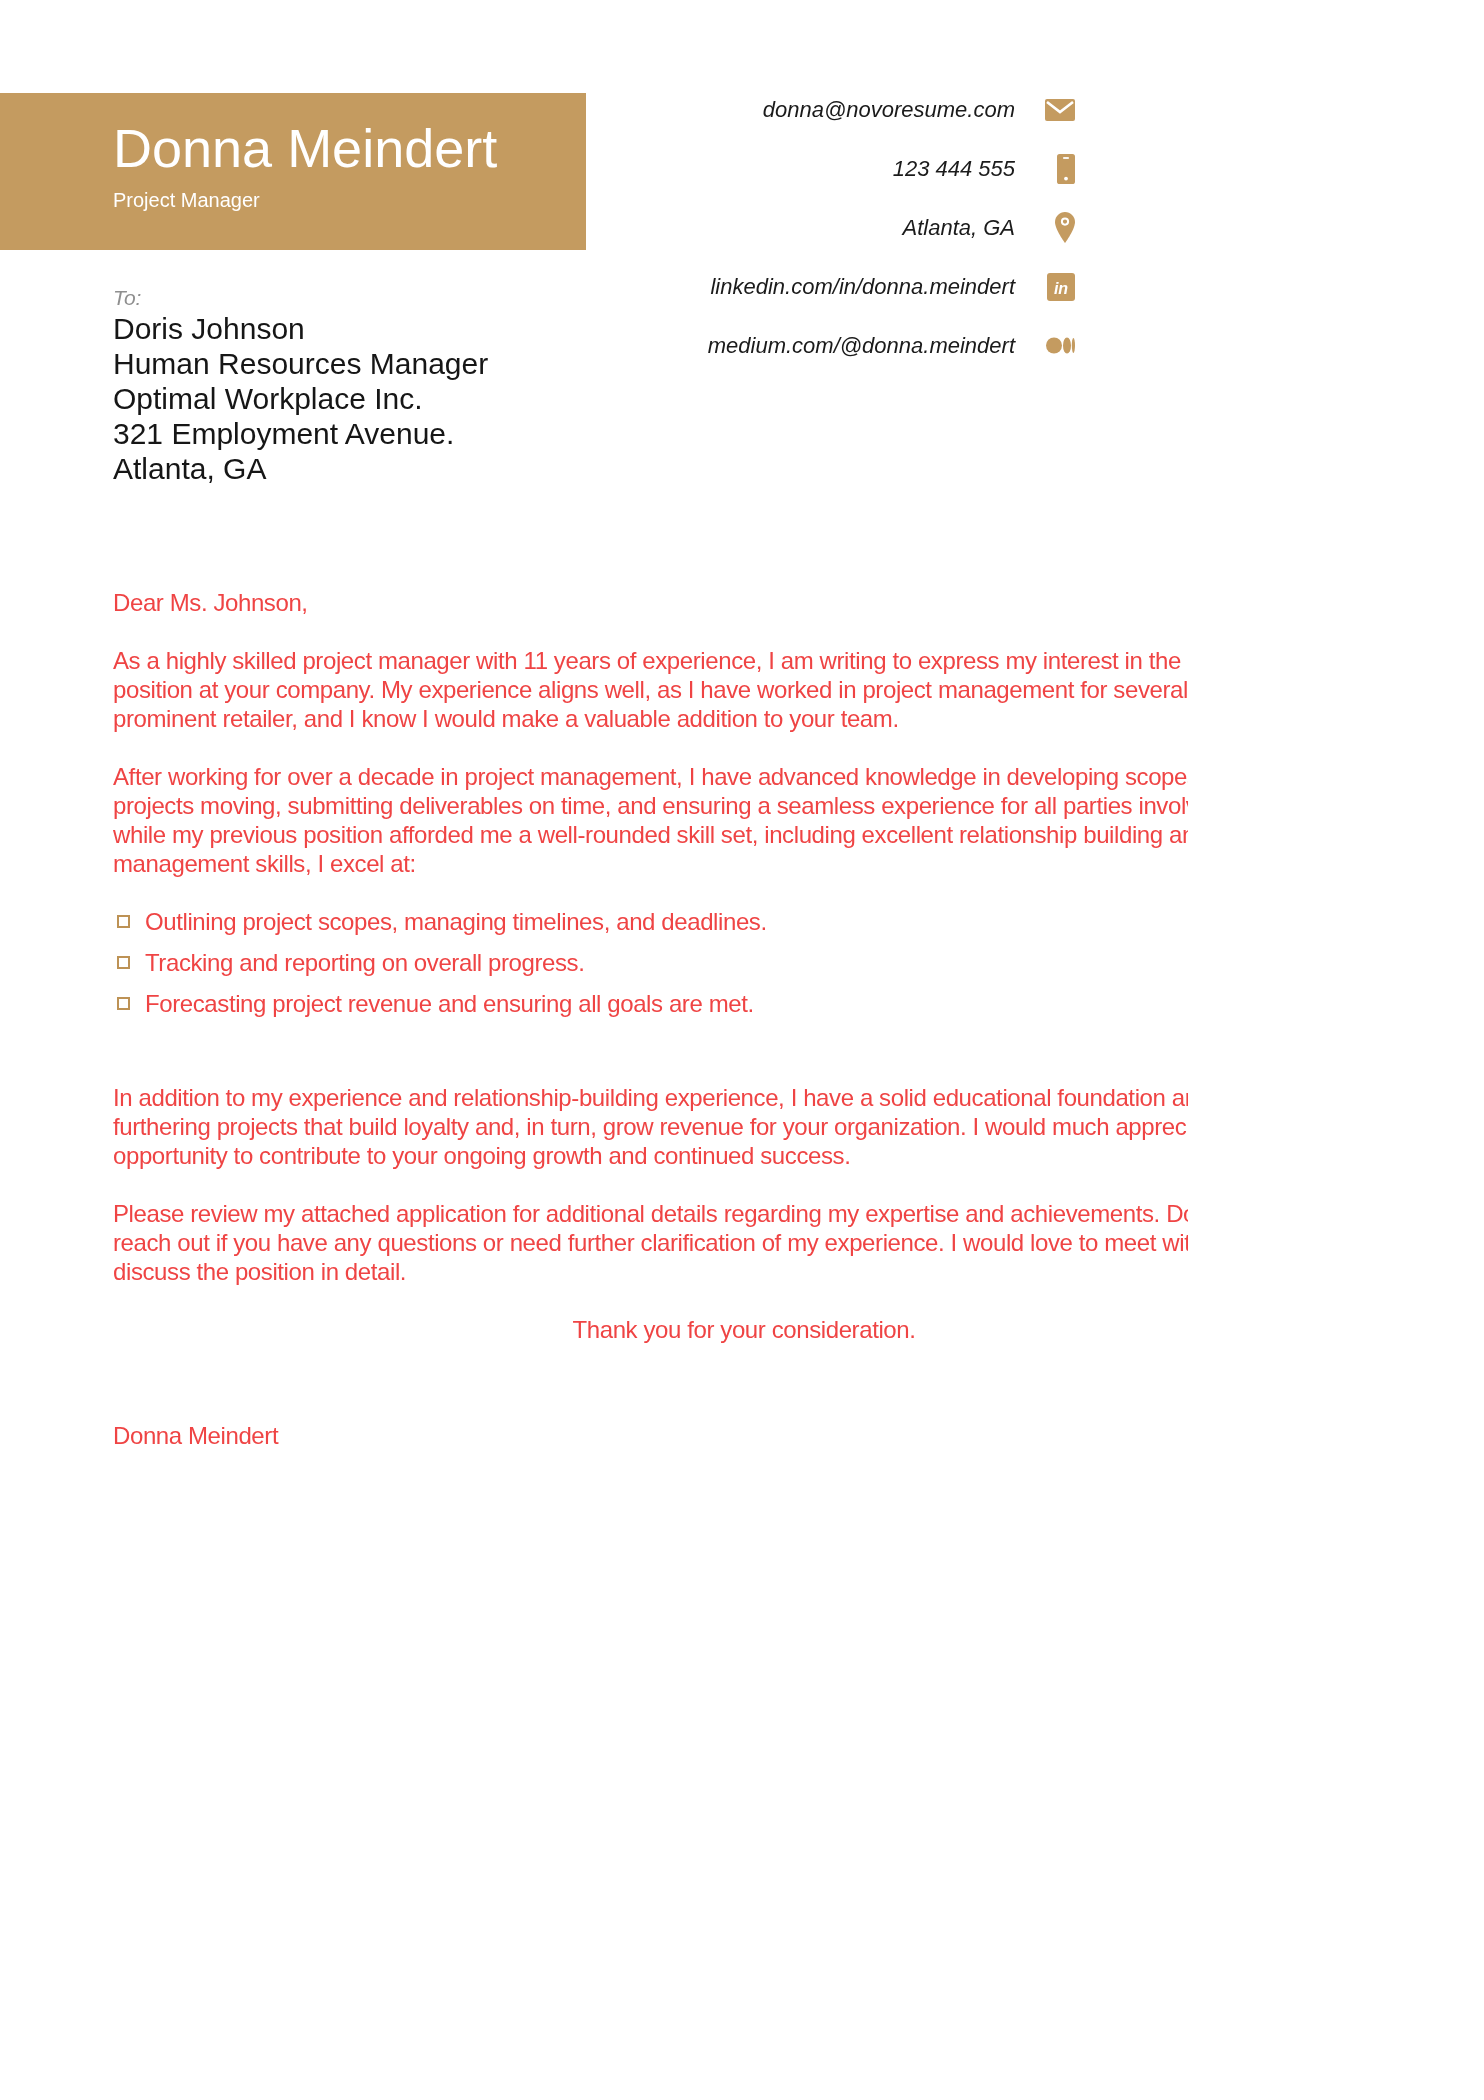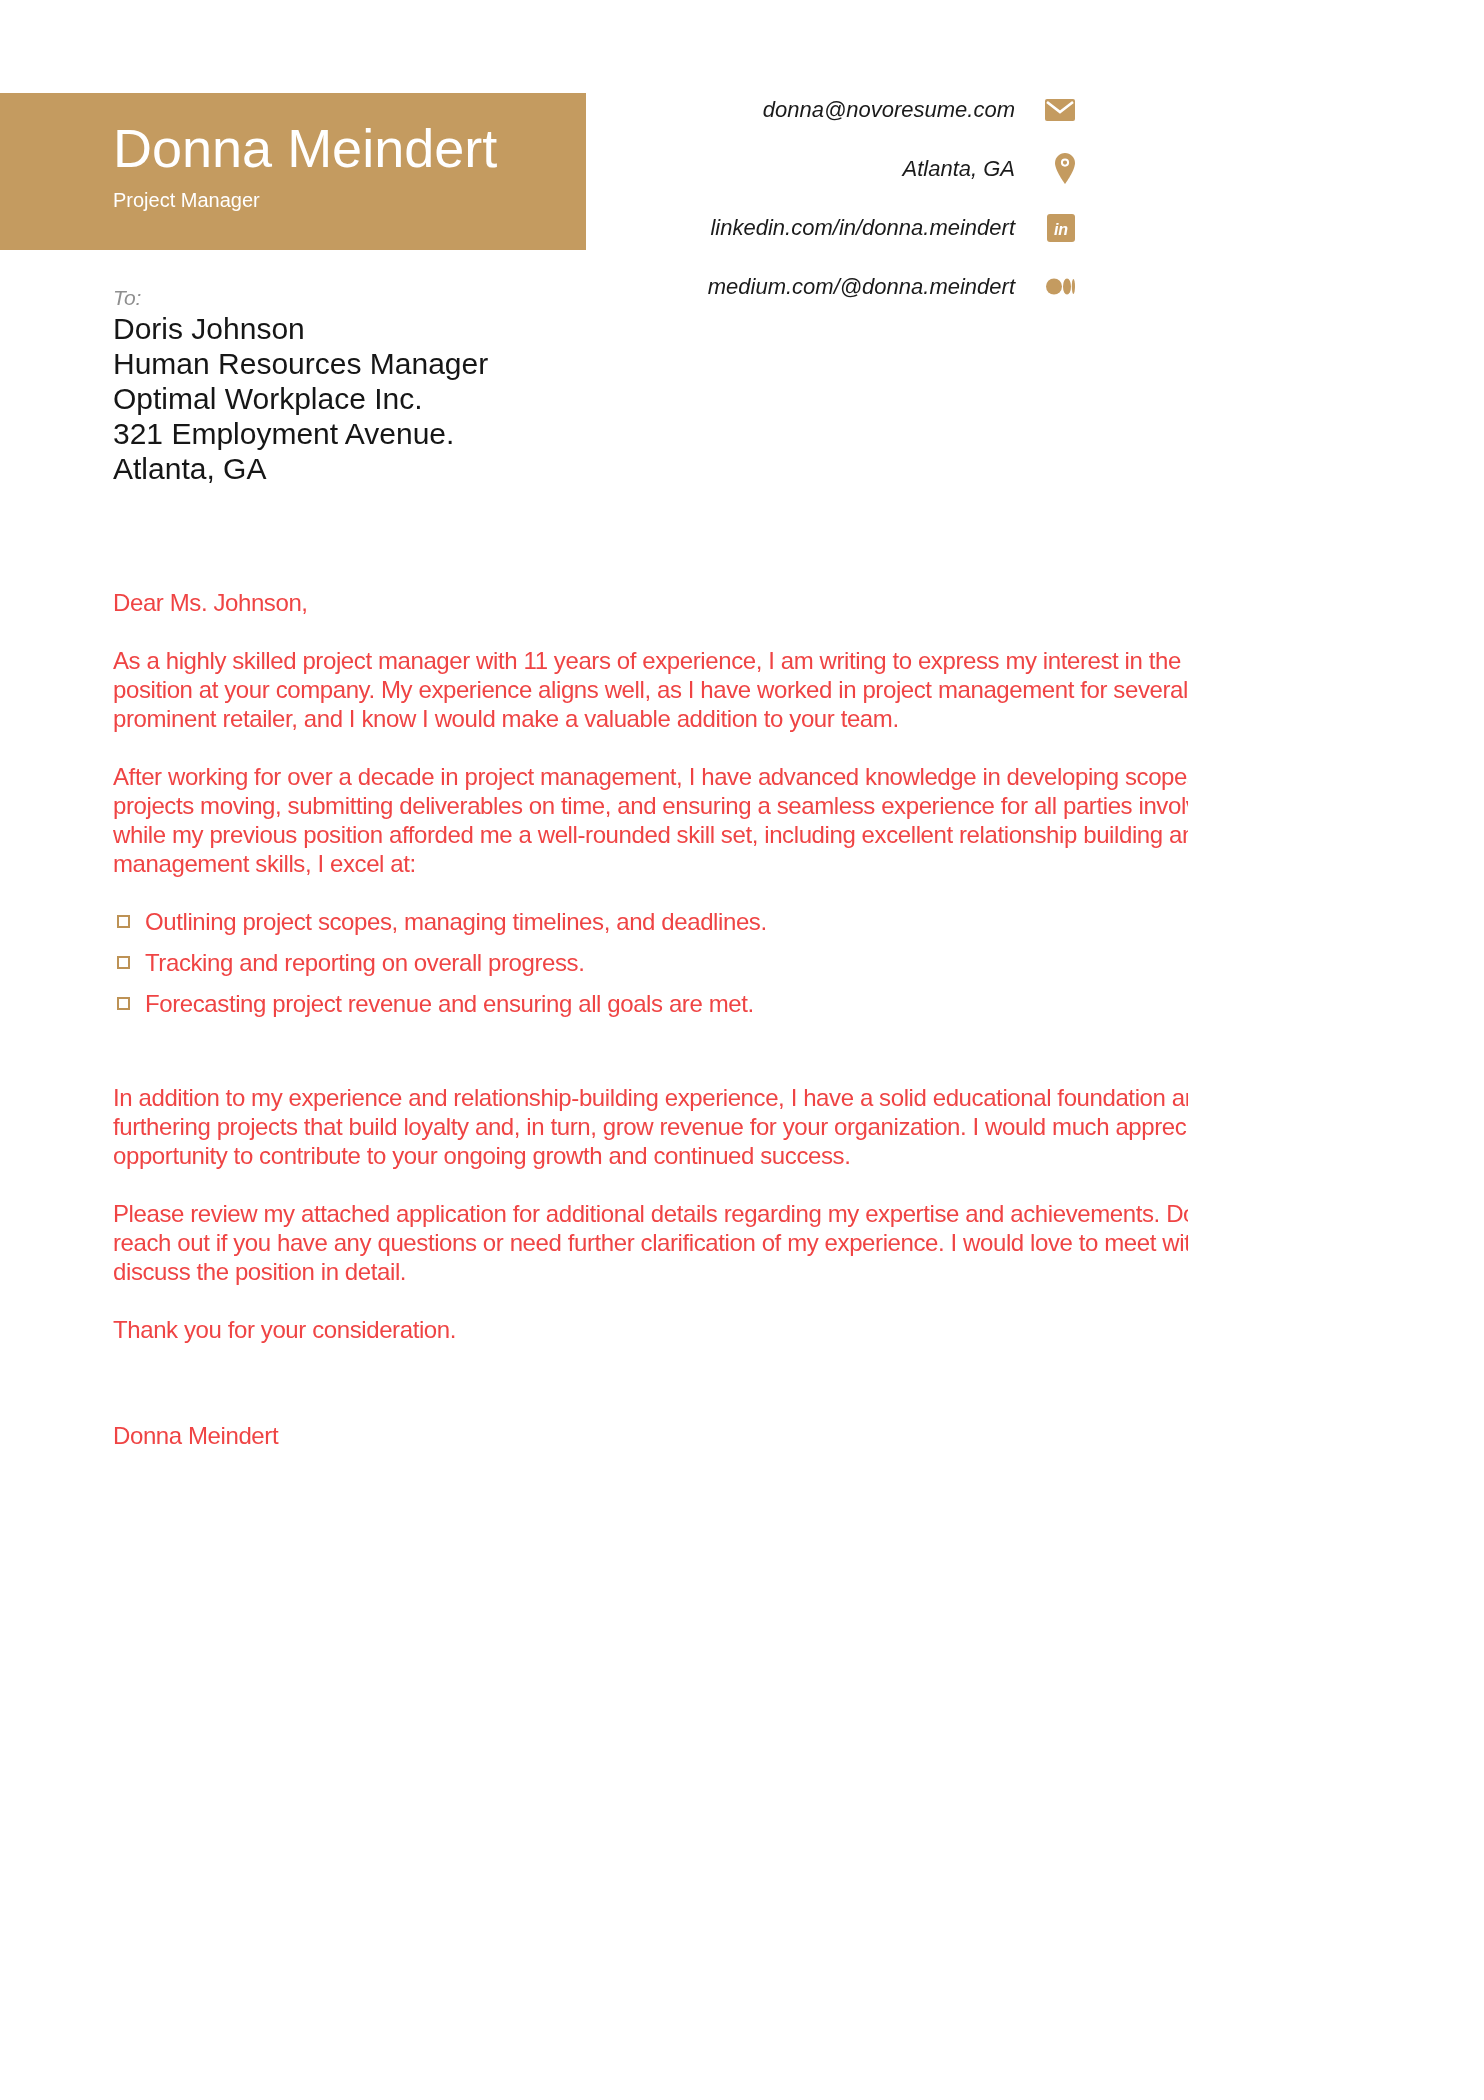--- a/index.html
+++ b/index.html
@@ -51,21 +51,21 @@
   .bullets { list-style: none; margin: 26px 0 65px 0; padding: 0; }
   .bullets li { display: flex; align-items: flex-start; margin-bottom: 12px; }
   .bullets li:last-child { margin-bottom: 0; }
   .bullet-sq {
     flex: 0 0 auto;
     width: 9px; height: 9px;
     border: 2px solid #BD9255;
     background: #ffffff;
     margin: 8px 15px 0 4px;
   }
-  .thanks { margin: 0 0 77px 0 !important; }
+  .thanks { margin: 0 0 77px 0 !important; text-align: center; }
   .closing-line { margin: 0 !important; }
 </style>
 </head>
 <body>
 
 <div class="page">
 
   <div class="band">
     <div class="name">Donna Meindert</div>
     <div class="jobtitle">Project Manager</div>
@@ -76,20 +76,30 @@
     <div class="contact-row">
       <span class="contact-text">donna@novoresume.com</span>
       <span class="contact-icon">
         <svg width="30" height="22" viewBox="0 0 30 22" fill="#C49B60" xmlns="http://www.w3.org/2000/svg">
           <rect width="30" height="22" rx="2"></rect>
           <path d="M2 3 L15 13 L28 3" stroke="#ffffff" stroke-width="2.6" fill="none"></path>
         </svg>
       </span>
     </div>
 
+    <div class="contact-row">
+      <span class="contact-text">123 444 555</span>
+      <span class="contact-icon">
+        <svg width="18" height="30" viewBox="0 0 18 30" fill="#C49B60" xmlns="http://www.w3.org/2000/svg">
+          <rect width="18" height="30" rx="2.6"></rect>
+          <line x1="6.2" y1="4" x2="11.8" y2="4" stroke="#ffffff" stroke-width="1.8"></line>
+          <circle cx="9" cy="24.6" r="1.9" fill="#ffffff"></circle>
+        </svg>
+      </span>
+    </div>
 
     <div class="contact-row">
       <span class="contact-text">Atlanta, GA</span>
       <span class="contact-icon">
         <svg width="20" height="31" viewBox="0 0 20 31" fill="#C49B60" xmlns="http://www.w3.org/2000/svg">
           <path d="M10 0 C4.5 0 0 4.5 0 10 C0 17.5 10 31 10 31 C10 31 20 17.5 20 10 C20 4.5 15.5 0 10 0 Z"></path>
           <circle cx="10" cy="9.6" r="3.1" fill="none" stroke="#ffffff" stroke-width="2"></circle>
         </svg>
       </span>
     </div>

